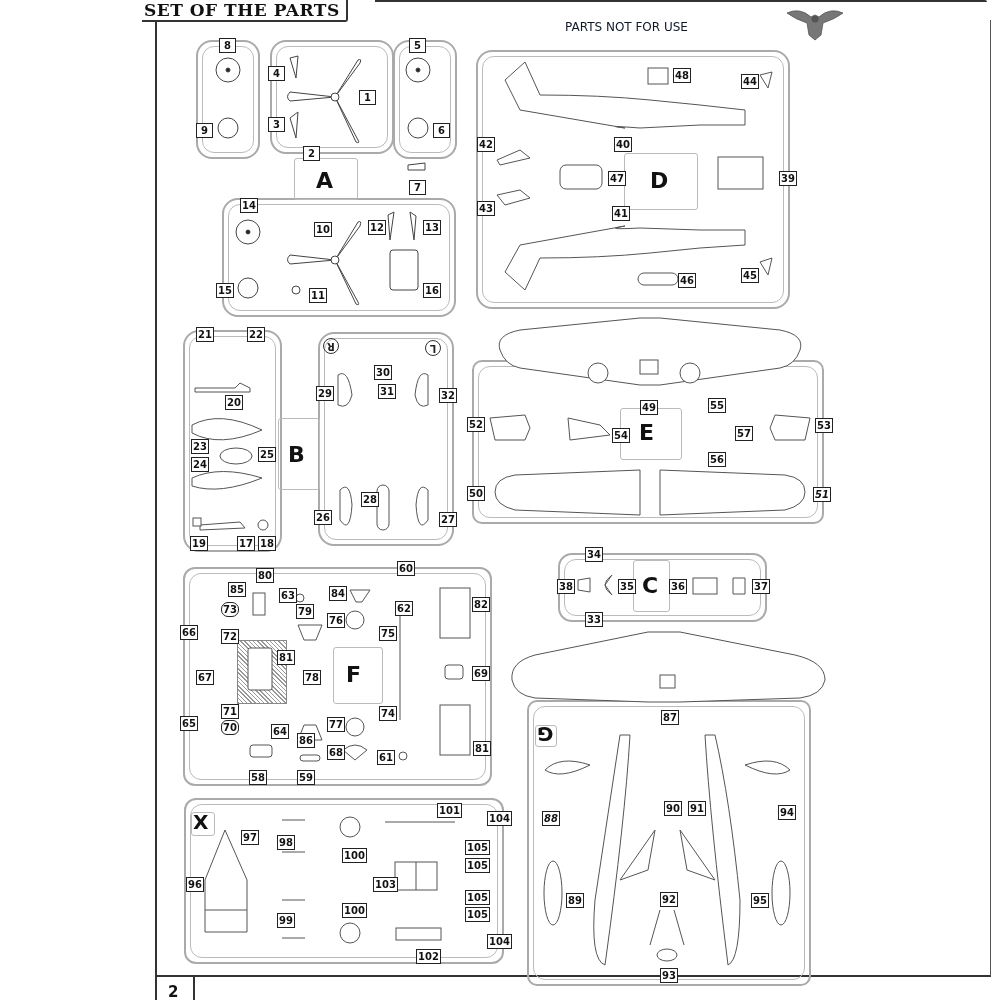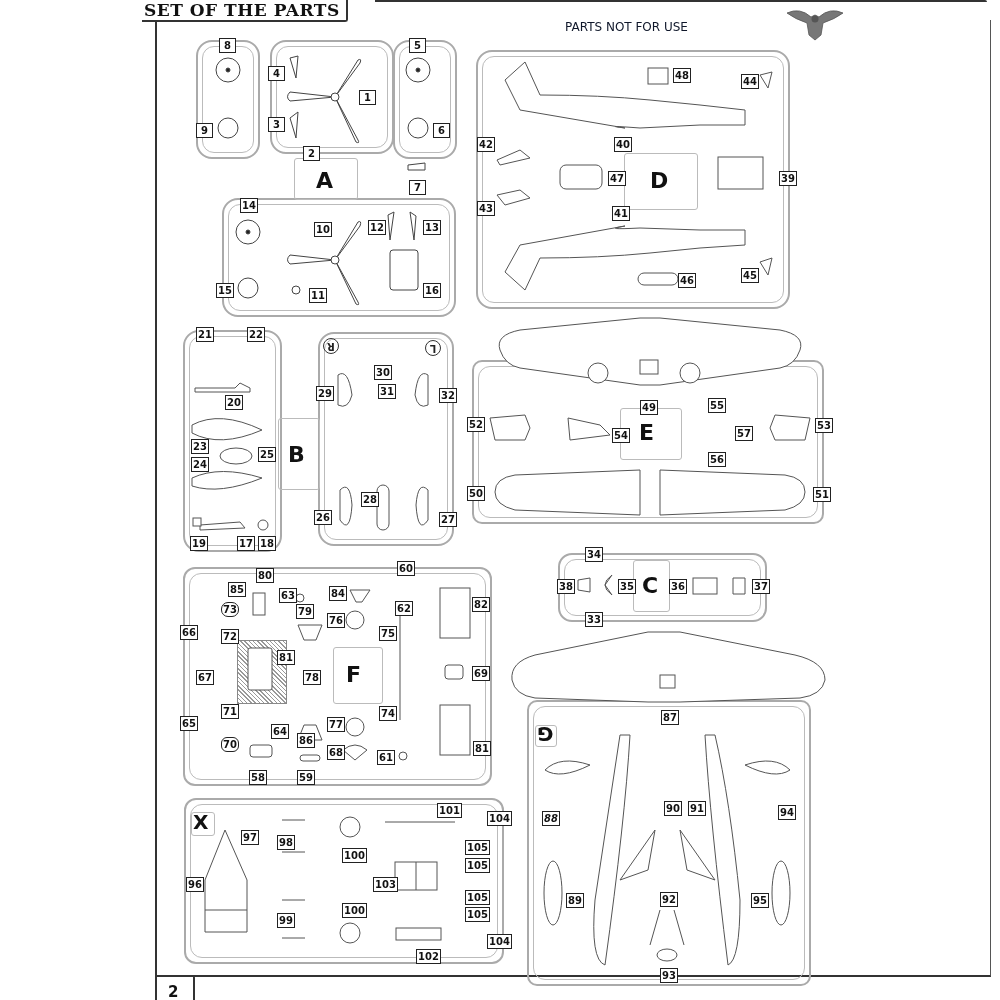--- a/index.html
+++ b/index.html
@@ -178,21 +178,21 @@
     </g>
   </svg>
   <div class="part-label" style="left:640px;top:400px;">49</div>
   <div class="part-label" style="left:708px;top:398px;">55</div>
   <div class="part-label" style="left:467px;top:417px;">52</div>
   <div class="part-label" style="left:612px;top:428px;">54</div>
   <div class="part-label" style="left:735px;top:426px;">57</div>
   <div class="part-label" style="left:815px;top:418px;">53</div>
   <div class="part-label" style="left:708px;top:452px;">56</div>
   <div class="part-label" style="left:467px;top:486px;">50</div>
-  <div class="part-label" style="left:813px;top:487px;">51</div>
+  <div class="part-label" style="left:813px;top:487px;font-style:italic;">51</div>
 </div>
 
 <div>
   <div class="sprue" style="left:558px;top:553px;width:205px;height:65px;border-radius:14px;"></div>
   <div class="cell" style="left:633px;top:560px;width:35px;height:50px;"></div>
   <div class="sprue-letter" style="left:642px;top:573px;">C</div>
   <svg class="draw" style="left:0;top:0;" width="1000" height="1000">
     <g fill="#fff" stroke="#555" stroke-width="1">
       <path d="M578 580 L590 578 L590 592 L578 590Z"></path>
       <path d="M612 575 Q598 585 612 595 L605 585Z"></path>
@@ -247,21 +247,21 @@
   <div class="part-label" style="left:180px;top:625px;">66</div>
   <div class="part-label" style="left:221px;top:629px;">72</div>
   <div class="part-label" style="left:277px;top:650px;">81</div>
   <div class="part-label" style="left:472px;top:666px;">69</div>
   <div class="part-label" style="left:196px;top:670px;">67</div>
   <div class="part-label" style="left:303px;top:670px;">78</div>
   <div class="part-label" style="left:221px;top:704px;">71</div>
   <div class="part-label" style="left:379px;top:706px;">74</div>
   <div class="part-label" style="left:180px;top:716px;">65</div>
   <div class="part-label" style="left:327px;top:717px;">77</div>
-  <div class="part-label" style="left:221px;top:737px;border-radius:6px;">70</div>
+  <div class="part-label" style="left:221px;top:720px;border-radius:6px;">70</div>
   <div class="part-label" style="left:271px;top:724px;">64</div>
   <div class="part-label" style="left:297px;top:733px;">86</div>
   <div class="part-label" style="left:473px;top:741px;">81</div>
   <div class="part-label" style="left:327px;top:745px;">68</div>
   <div class="part-label" style="left:377px;top:750px;">61</div>
   <div class="part-label" style="left:249px;top:770px;">58</div>
   <div class="part-label" style="left:297px;top:770px;">59</div>
 </div>
 
 <div>

